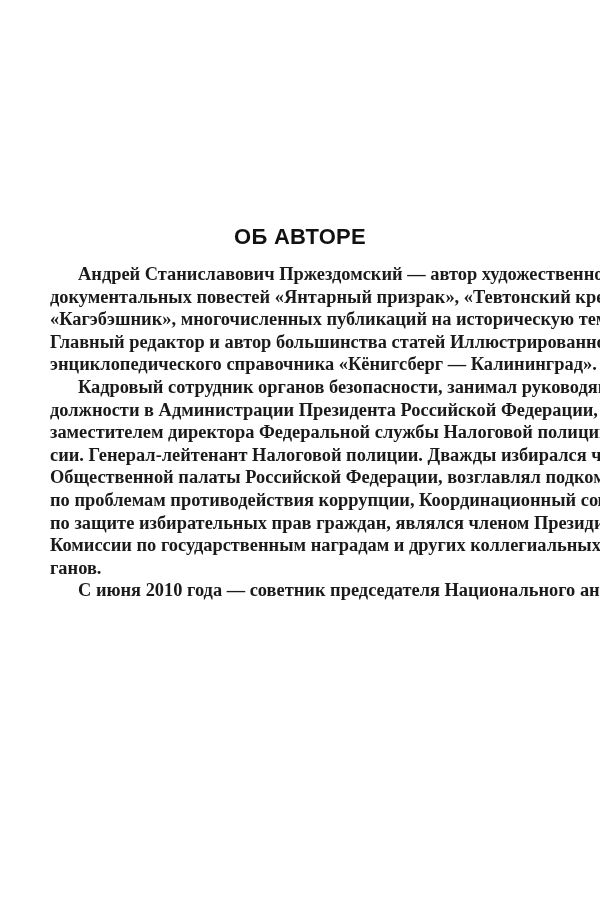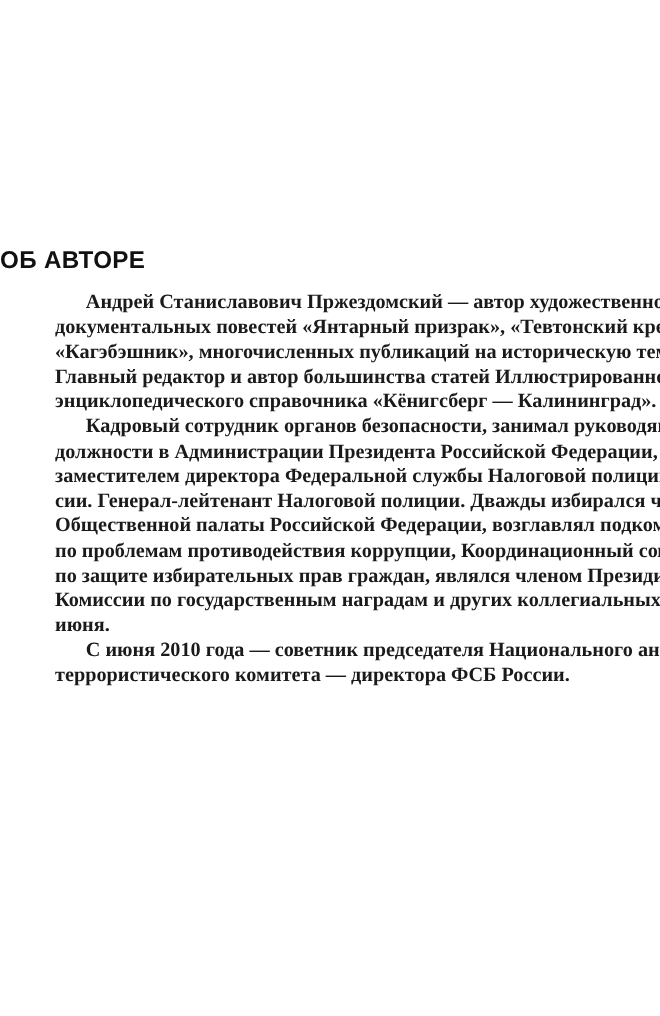--- a/index.html
+++ b/index.html
@@ -19,20 +19,21 @@
       top: 0;
       width: 600px;
       height: 924px;
       background: #ffffff;
     }
     .title {
       position: absolute;
       top: 224px;
       left: 0;
       width: 600px;
+      text-align: center;
       font-family: "Liberation Sans", sans-serif;
       font-weight: bold;
       font-size: 22px;
       letter-spacing: 0.3px;
       color: #111111;
       margin: 0;
     }
     .body-text {
       position: absolute;
       top: 263px;
@@ -80,20 +81,19 @@
     </div>
     <div class="para">
       <span class="line first">Кадровый сотрудник органов безопасности, занимал руководящие</span>
       <span class="line">должности в Администрации Президента Российской Федерации, был</span>
       <span class="line">заместителем директора Федеральной службы Налоговой полиции Рос-</span>
       <span class="line">сии. Генерал-лейтенант Налоговой полиции. Дважды избирался членом</span>
       <span class="line">Общественной палаты Российской Федерации, возглавлял подкомиссию</span>
       <span class="line">по проблемам противодействия коррупции, Координационный совет</span>
       <span class="line">по защите избирательных прав граждан, являлся членом Президиума</span>
       <span class="line">Комиссии по государственным наградам и других коллегиальных ор-</span>
-      <span class="line last">июня.</span>
+      <span class="line last">ганов.</span>
     </div>
     <div class="para">
       <span class="line first">С июня 2010 года — советник председателя Национального анти-</span>
-      <span class="line last">террористического комитета — директора ФСБ России.</span>
     </div>
   </div>
 </div>
 
 </body></html>

